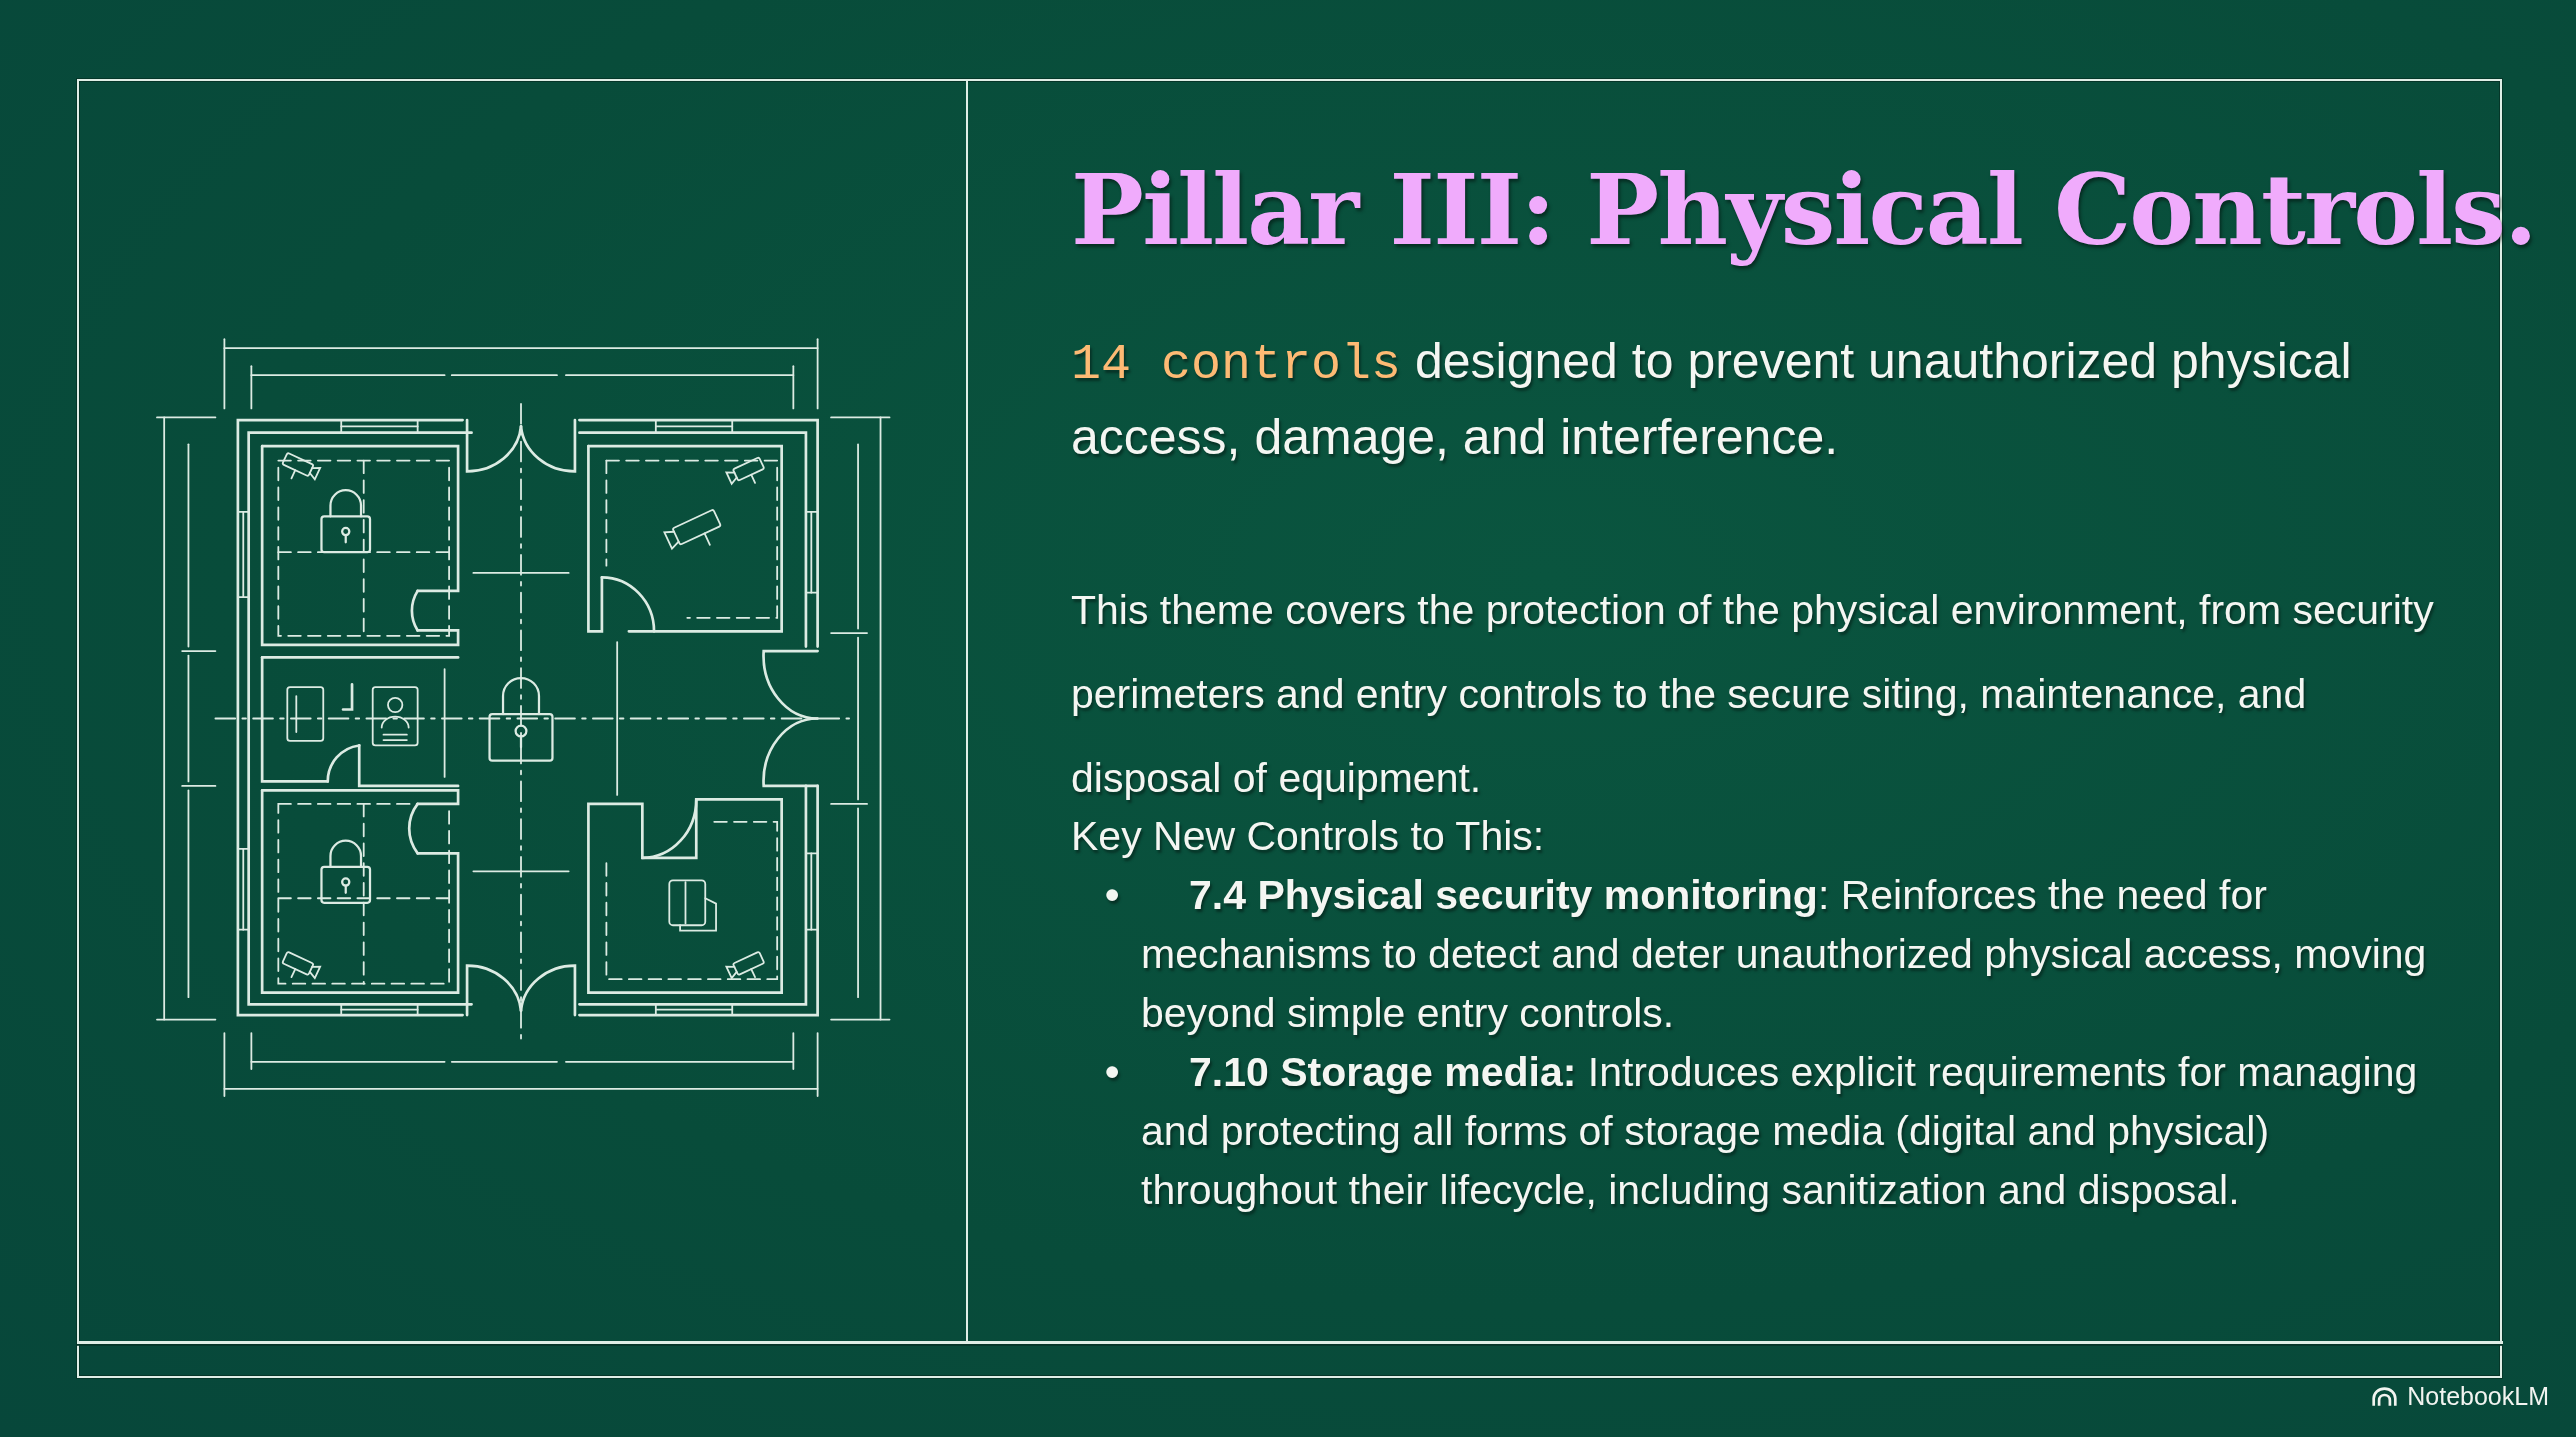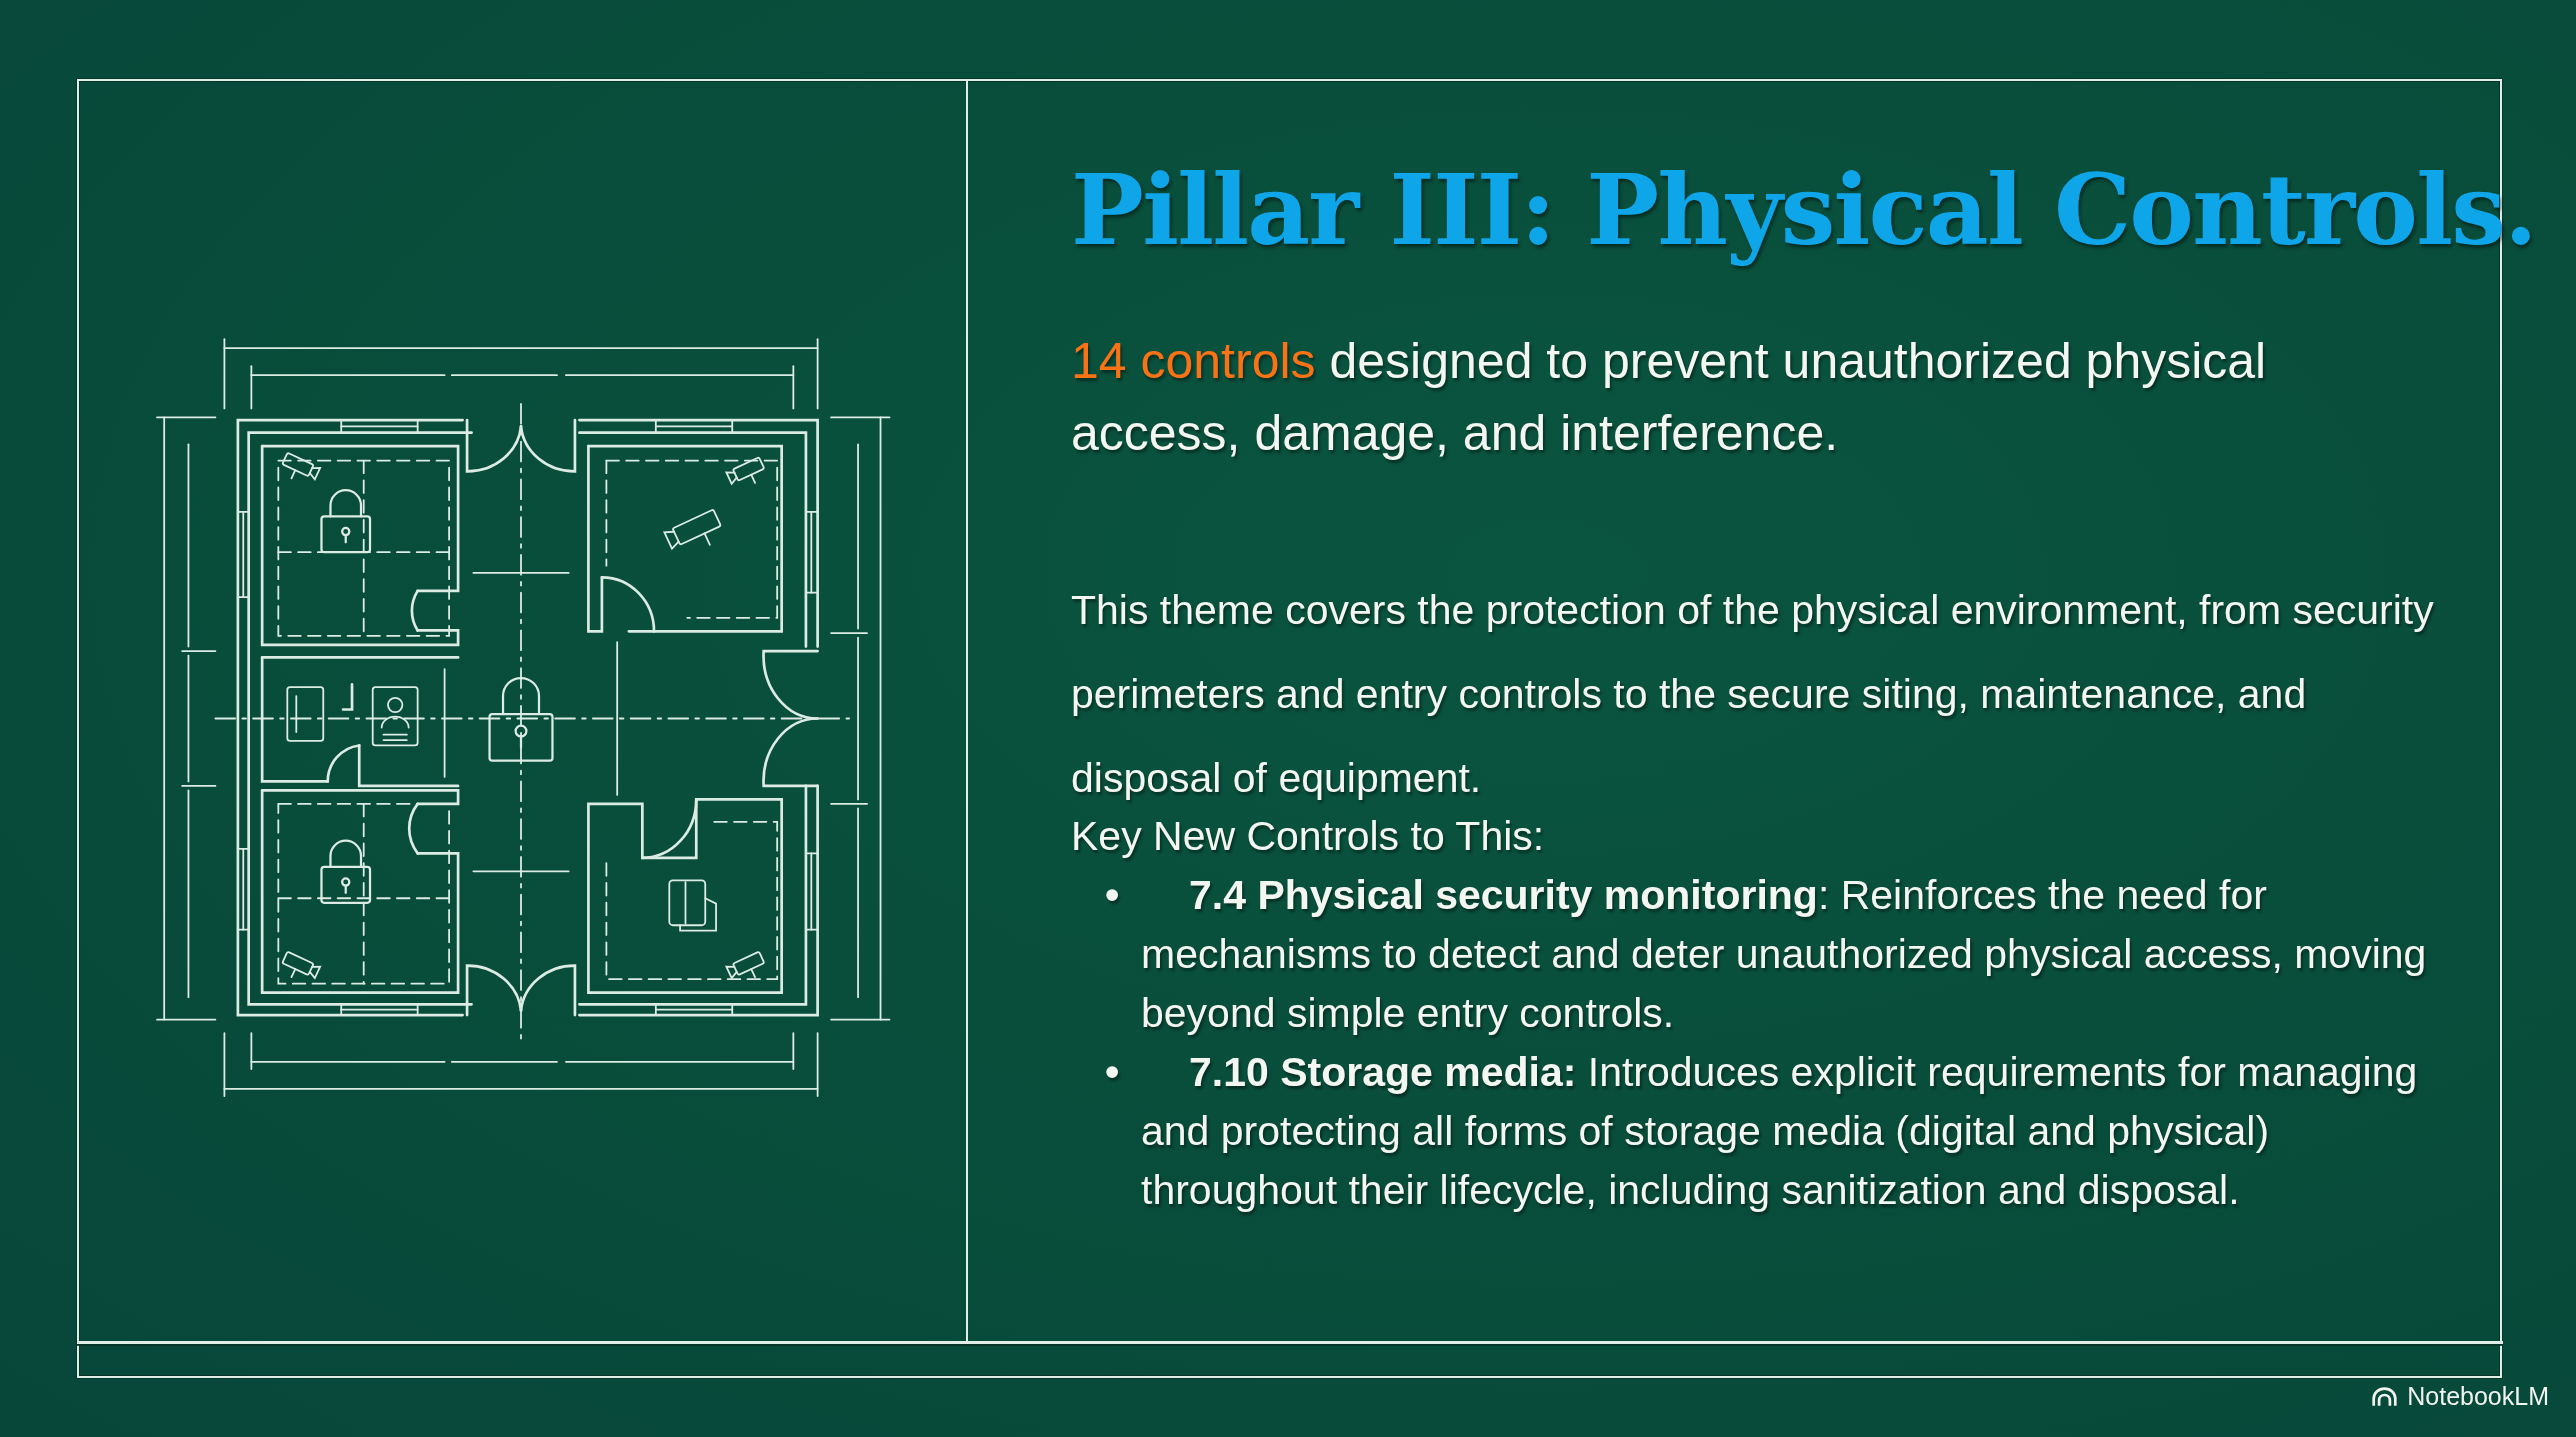--- a/index.html
+++ b/index.html
@@ -26,29 +26,29 @@
   }
   .blueprint {
     position:absolute; left:148px; top:332px; width:755px; height:773px;
   }
   .content {
     position:absolute; left:1071px; top:0; width:1384px;
   }
   .title {
     position:absolute; top:153px; left:0;
     font-family:"DejaVu Serif", serif; font-weight:bold;
-    font-size:97px; letter-spacing:-1.8px; color:#0ea5e9;
+    font-size:97px; letter-spacing:-1.8px; color:#f0abfc;
     text-shadow:1.8px 2.7px 3.6px rgba(0,0,0,0.45); white-space:nowrap;
   }
   .lead {
     position:absolute; top:325px; left:0; width:1366px;
     font-size:50px; line-height:72px; color:#f4f6f2;
     text-shadow:1.8px 2.7px 2.7px rgba(0,0,0,0.4);
   }
-  .lead .accent { color:#f97316; }
+  .lead .accent { color:#fdba74;font-family:Liberation Mono, monospace; }
   .para {
     position:absolute; top:568px; left:0; width:1366px;
     font-size:41px; line-height:84px;
     text-shadow:1.8px 2.7px 2.7px rgba(0,0,0,0.4);
   }
   .key-heading {
     position:absolute; top:807px; left:0;
     font-size:41px; line-height:59px;
     text-shadow:1.8px 2.7px 2.7px rgba(0,0,0,0.4);
   }

